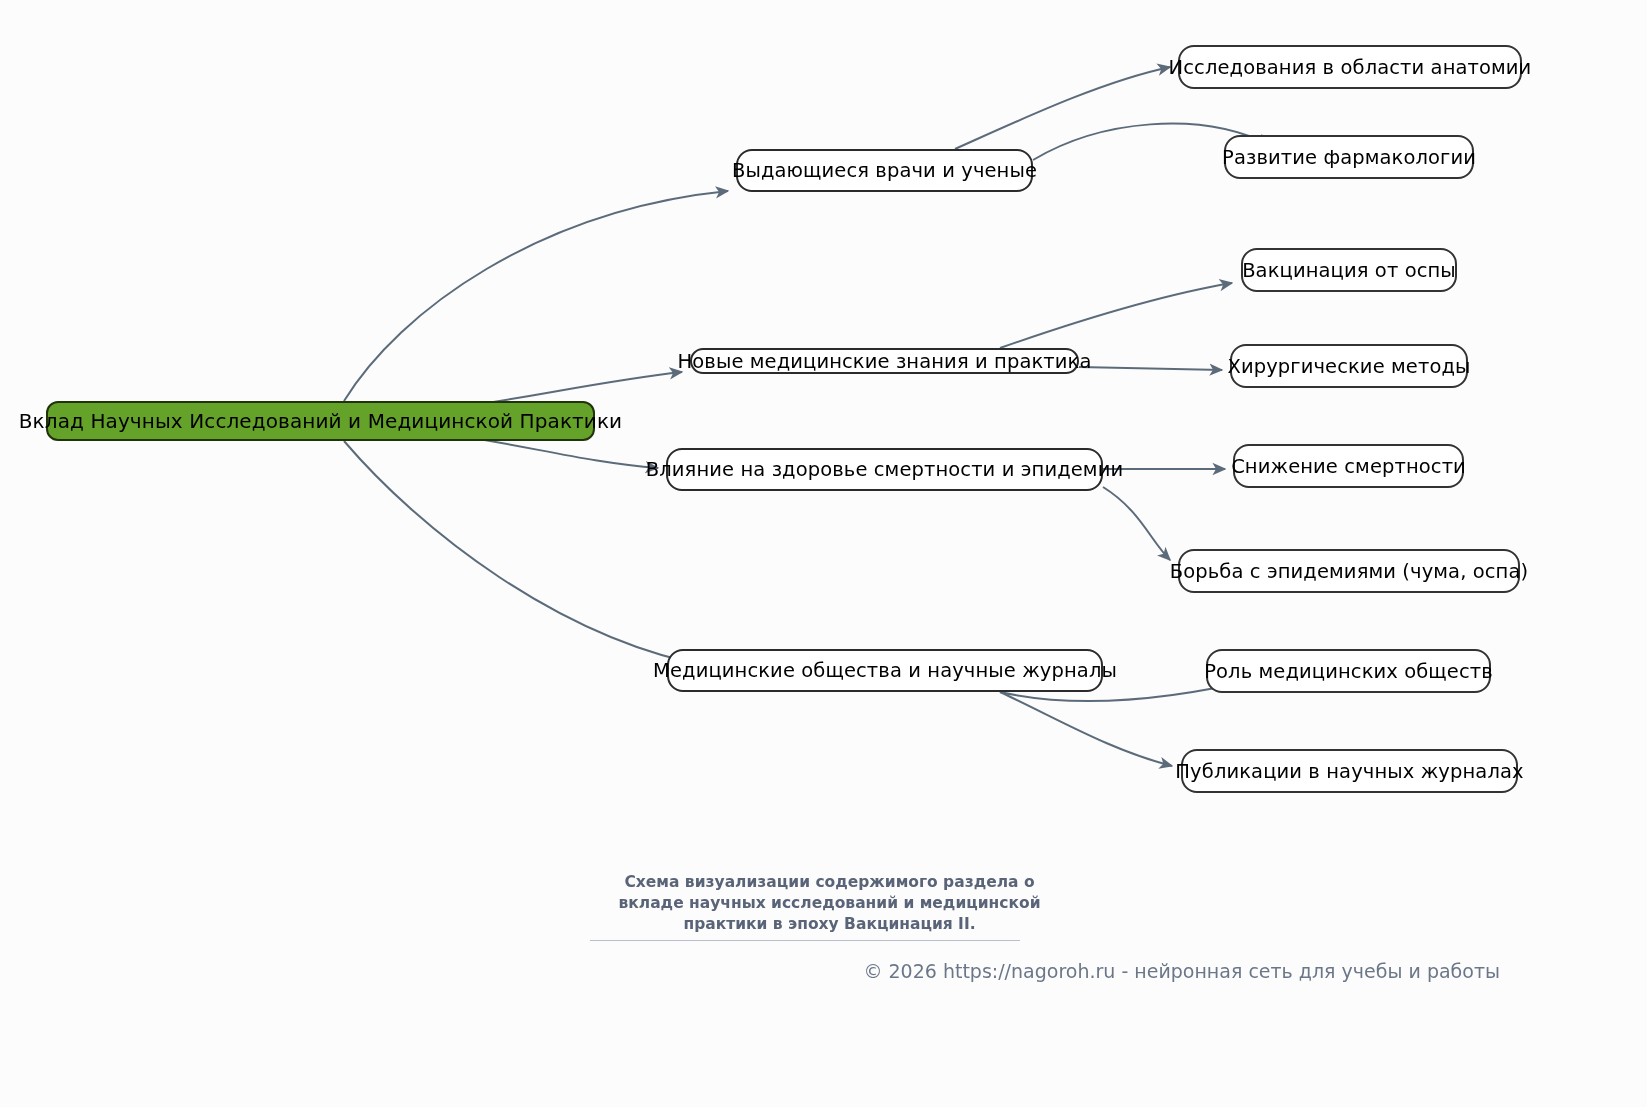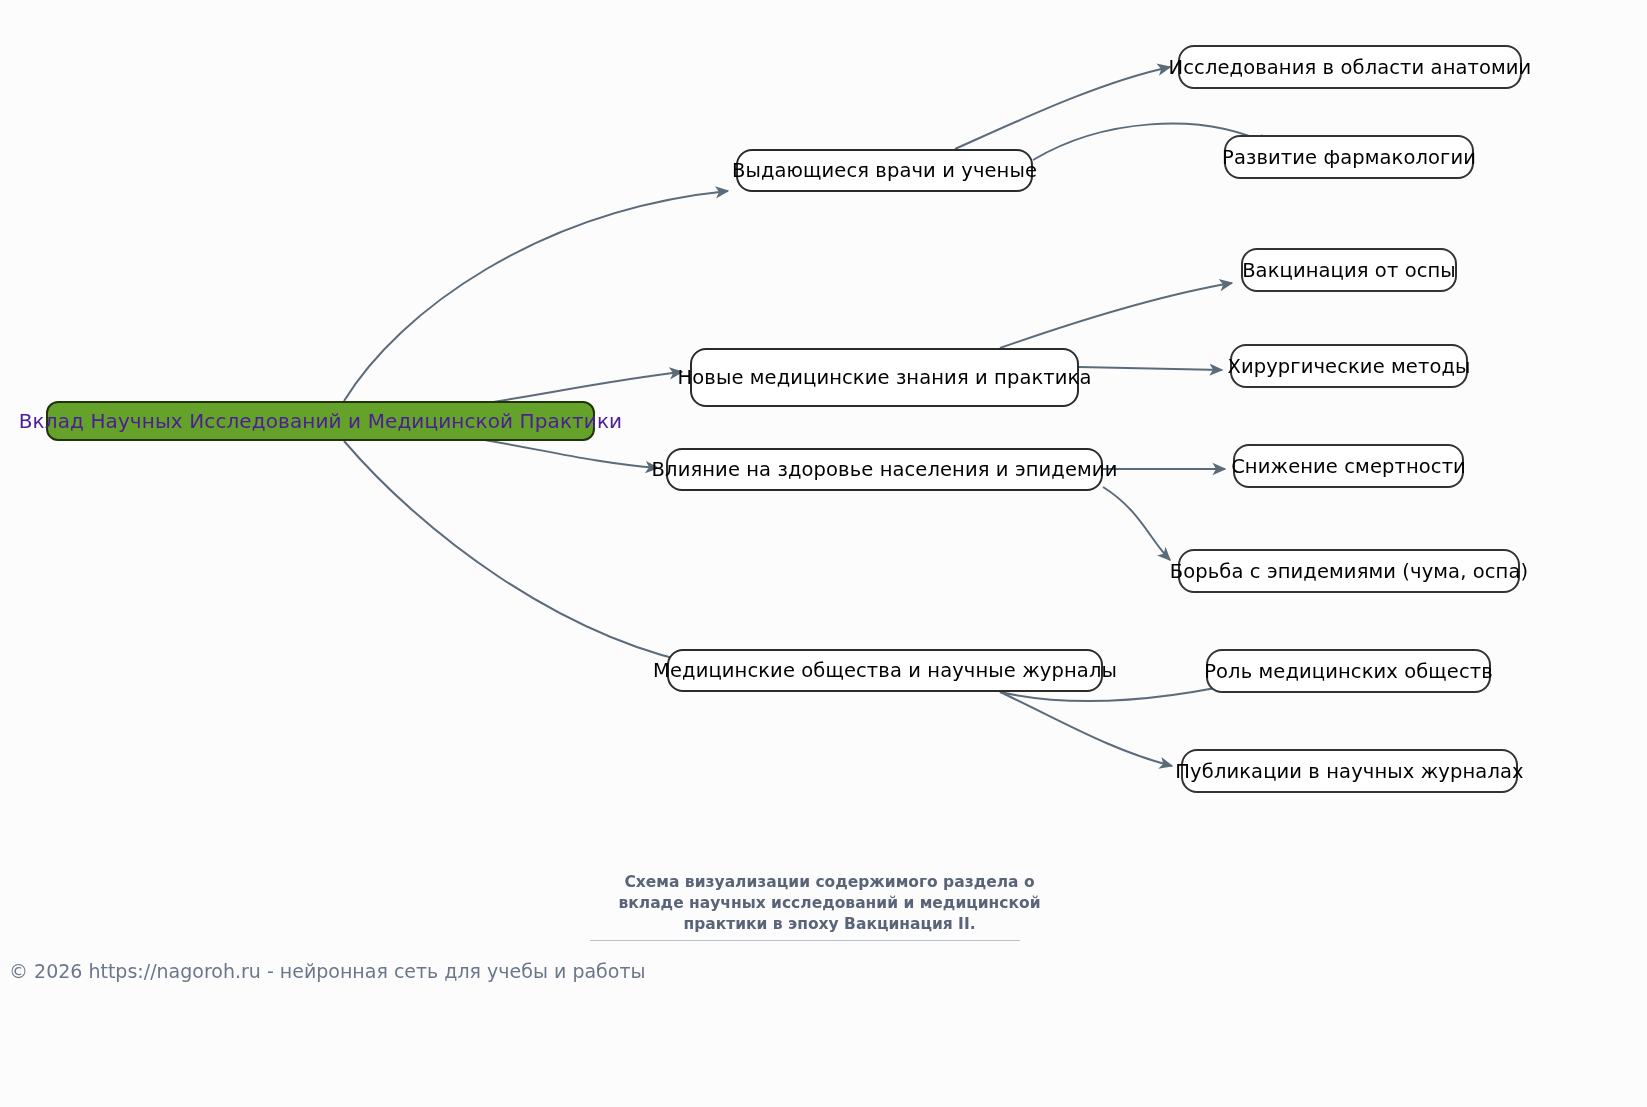--- a/index.html
+++ b/index.html
@@ -40,21 +40,21 @@
     letter-spacing: 0.1px;
     padding: 4px 18px;
     height: 44px;
   }
   .node.root {
     background: #65a22a;
     border: 2px solid #20330c;
     border-radius: 12px;
     font-size: 20px;
     height: 40px;
-    color: #4c1d95;
+    color: #000000;
   }
   .node.level1 {
     border-color: #2b2b2b;
     border-radius: 16px;
   }
   .node.leaf {
     border-color: #333333;
     border-radius: 16px;
   }
   #caption {
@@ -68,23 +68,23 @@
     line-height: 21px;
     font-family: "DejaVu Sans", "Liberation Sans", sans-serif;
   }
   #caption-rule {
     position: absolute;
     height: 0;
     border-top: 1px solid #b9c0cc;
   }
   #footer {
     position: absolute;
-    left: 9px;
+    left: 0;
     width: 1500px;
-    text-align: left;
+    text-align: right;
     color: #6b7789;
     font-size: 19px;
     font-family: "DejaVu Sans", "Liberation Sans", sans-serif;
   }
 </style>
 </head>
 <body>
 
 <div id="canvas">
 
@@ -109,25 +109,25 @@
         <path d="M 1000 692 C 1060 720 1110 750 1172 766" marker-end="url(#arrow)"></path>
       </g>
   </svg>
 
   <div class="node root" style="left: 46px; top: 401px; width: 549px; height: 40px;">Вклад Научных Исследований и Медицинской Практики</div>
 
   <div class="node level1" style="left: 736px; top: 149px; width: 297px; height: 43px;">Выдающиеся врачи и ученые</div>
   <div class="node leaf" style="left: 1178px; top: 45px; width: 344px; height: 44px;">Исследования в области анатомии</div>
   <div class="node leaf" style="left: 1224px; top: 135px; width: 250px; height: 44px;">Развитие фармакологии</div>
 
-  <div class="node level1" style="left: 690px; top: 348px; width: 389px; height: 59px;">Новые медицинские знания и практика</div>
+  <div class="node level1" style="left: 690px; top: 348px; width: 389px; height: 26px;">Новые медицинские знания и практика</div>
   <div class="node leaf" style="left: 1241px; top: 248px; width: 216px; height: 44px;">Вакцинация от оспы</div>
   <div class="node leaf" style="left: 1230px; top: 332px; width: 238px; height: 44px; margin-top: 12px;">Хирургические методы</div>
 
-  <div class="node level1" style="left: 666px; top: 448px; width: 437px; height: 43px;">Влияние на здоровье населения и эпидемии</div>
+  <div class="node level1" style="left: 666px; top: 448px; width: 437px; height: 43px;">Влияние на здоровье смертности и эпидемии</div>
   <div class="node leaf" style="left: 1233px; top: 444px; width: 231px; height: 44px;">Снижение смертности</div>
   <div class="node leaf" style="left: 1178px; top: 549px; width: 342px; height: 44px;">Борьба с эпидемиями (чума, оспа)</div>
 
   <div class="node level1" style="left: 667px; top: 649px; width: 436px; height: 43px;">Медицинские общества и научные журналы</div>
   <div class="node leaf" style="left: 1206px; top: 649px; width: 285px; height: 44px;">Роль медицинских обществ</div>
   <div class="node leaf" style="left: 1181px; top: 749px; width: 337px; height: 44px;">Публикации в научных журналах</div>
 
   <div id="caption" style="top: 872px; padding-left: 6px;">
     <div>Схема визуализации содержимого раздела о</div>
     <div>вкладе научных исследований и медицинской</div>

